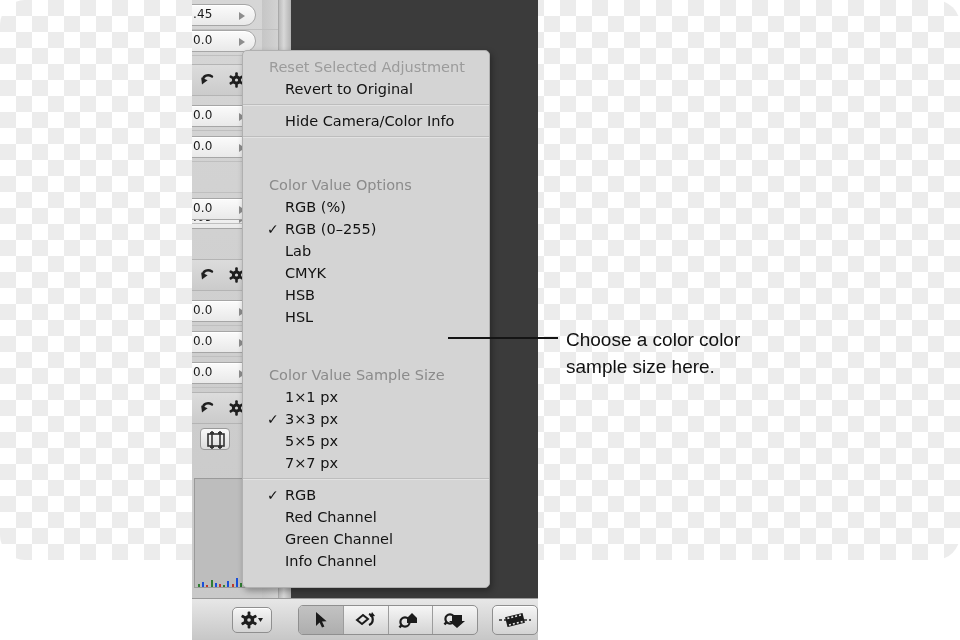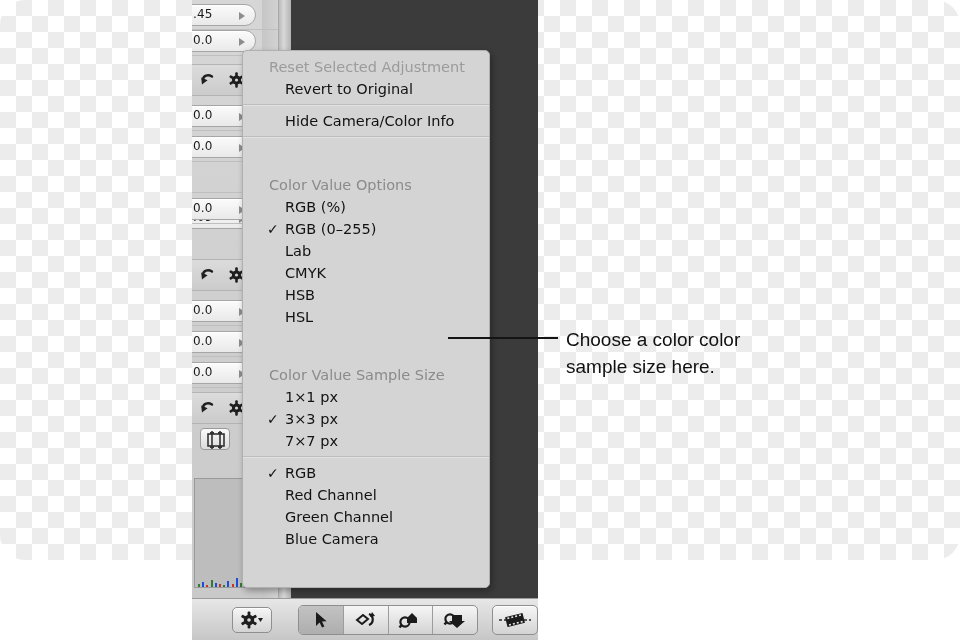--- a/index.html
+++ b/index.html
@@ -429,26 +429,27 @@
       <div class="mi header"><span>Color Value Options</span></div>
       <div class="mi"><span>RGB (%)</span></div>
       <div class="mi"><span class="tick">✓</span><span>RGB (0–255)</span></div>
       <div class="mi"><span>Lab</span></div>
       <div class="mi"><span>CMYK</span></div>
       <div class="mi"><span>HSB</span></div>
       <div class="mi"><span>HSL</span></div>
       <div class="mi header"><span>Color Value Sample Size</span></div>
       <div class="mi"><span>1×1 px</span></div>
       <div class="mi"><span class="tick">✓</span><span>3×3 px</span></div>
+      <div class="mi"><span>5×5 px</span></div>
       <div class="mi"><span>7×7 px</span></div>
       <div class="sep"></div>
       <div class="mi"><span class="tick">✓</span><span>RGB</span></div>
       <div class="mi"><span>Red Channel</span></div>
       <div class="mi"><span>Green Channel</span></div>
-      <div class="mi"><span>Blue Camera</span></div>
+      <div class="mi"><span>Info Channel</span></div>
     </div>
 
   <div class="leader"></div>
   <div class="callout">
     <div>Choose a color color</div>
     <div>sample size here.</div>
   </div>
 
 </div>
 

